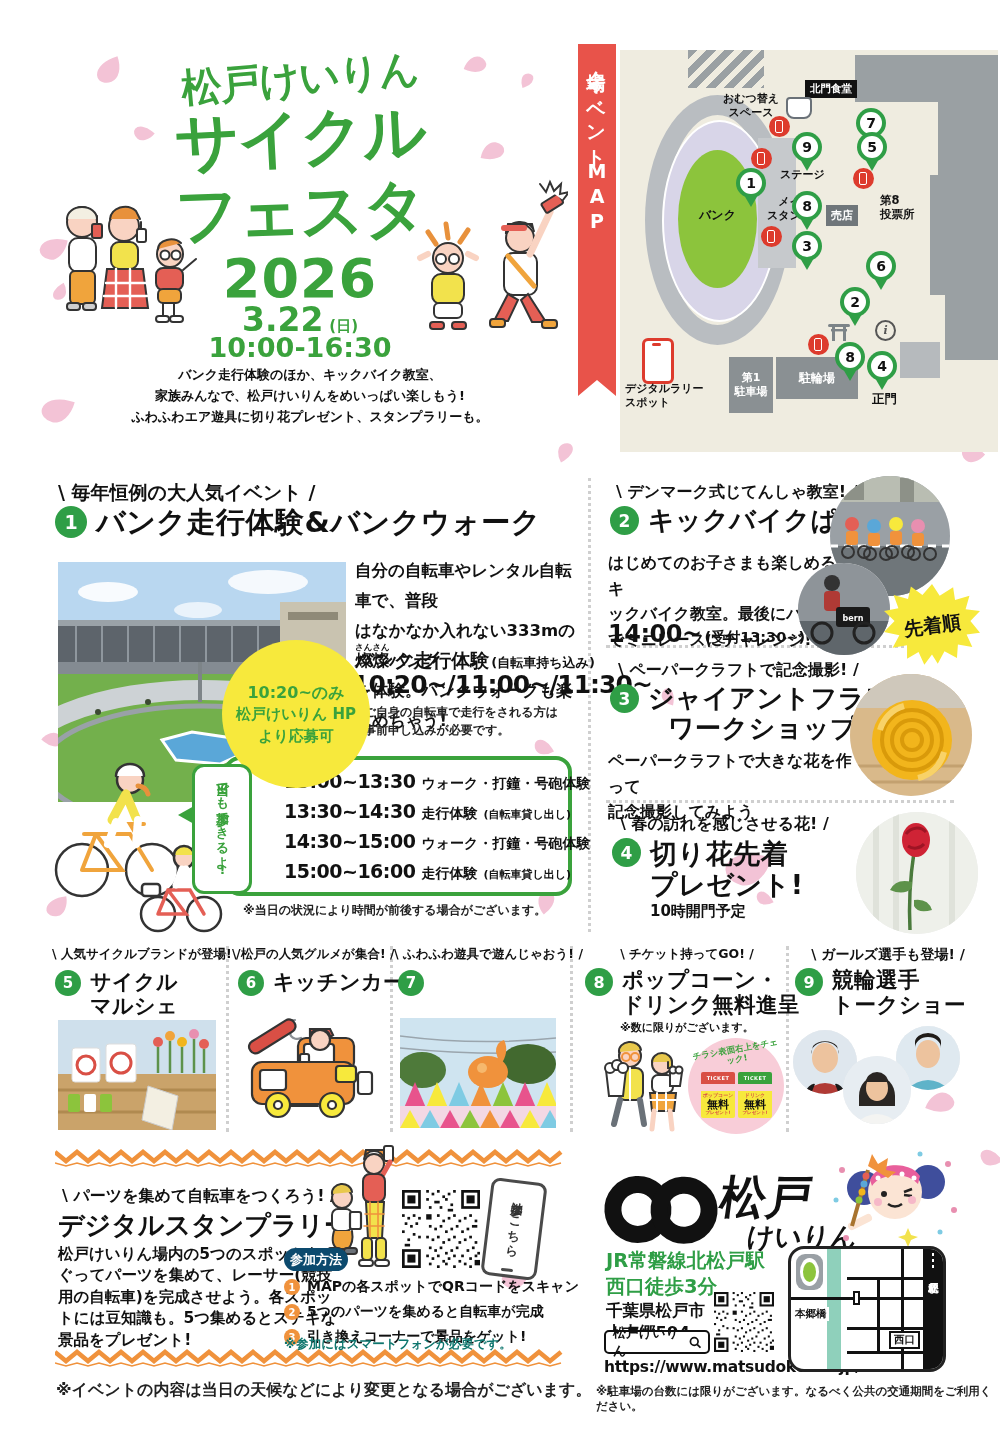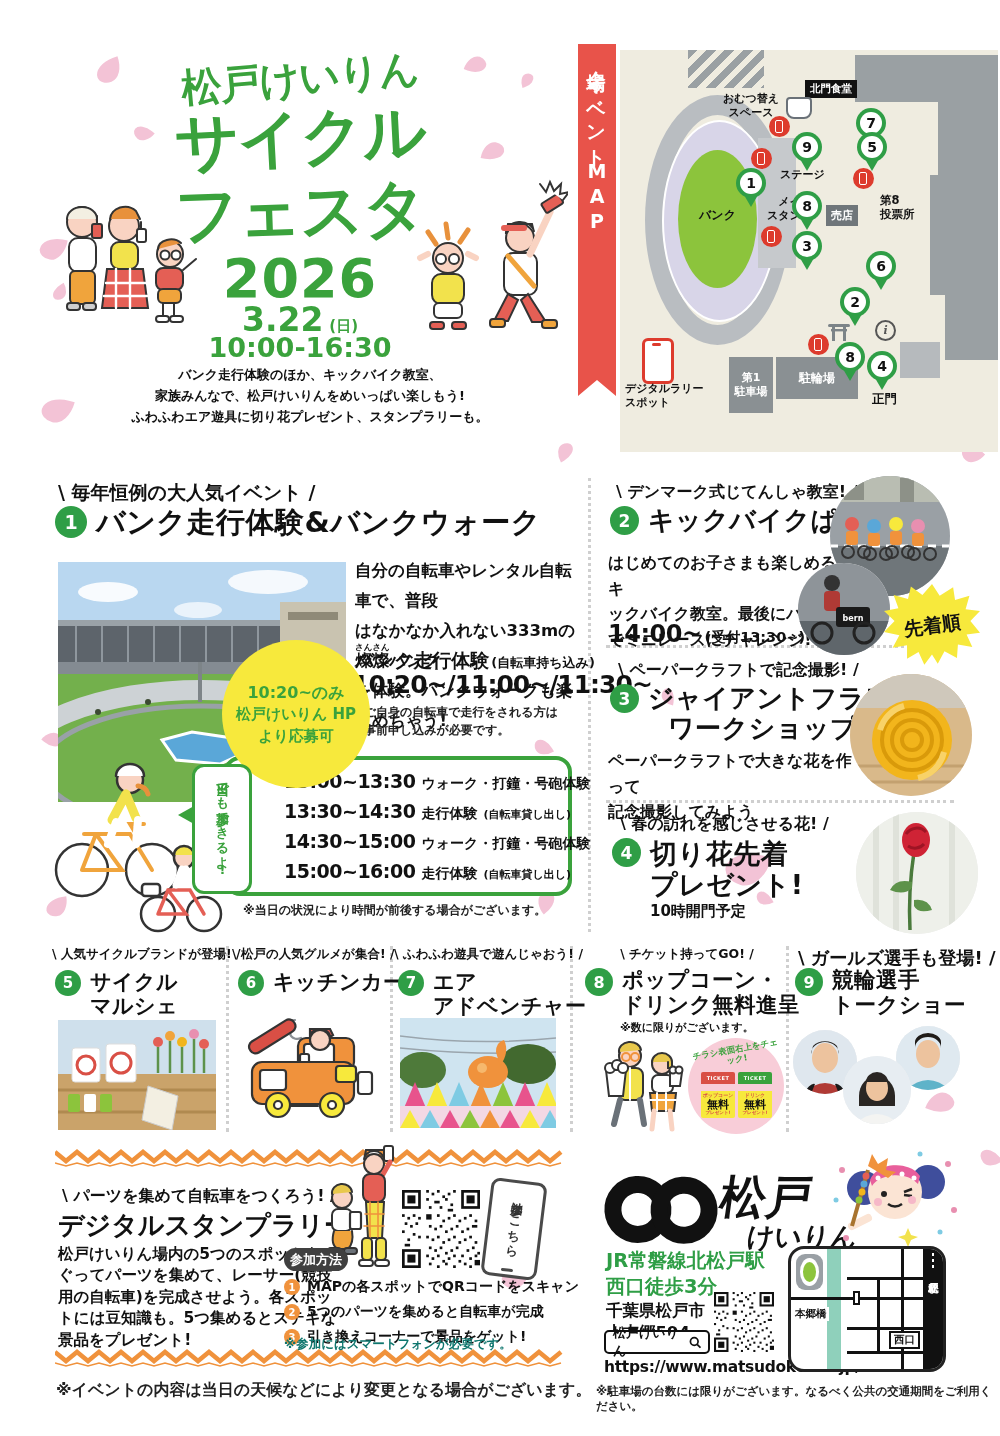--- a/index.html
+++ b/index.html
@@ -623,24 +623,20 @@
         <circle cx="38" cy="103" r="4" fill="#fff"></circle>
       <circle cx="92" cy="103" r="12" fill="#f7e93c"></circle>
         <circle cx="92" cy="103" r="4" fill="#fff"></circle>
       <path d="M50,104 h28"></path>
     </g>
   </svg>
 
   <div class="tag" style="left:394px;top:946px;width:170px;text-align:center;font-size:12.5px">\ ふわふわ遊具で遊んじゃおう! /</div>
   <div class="headrow" style="left:398px;top:970px">
     <div class="numb" style="width:26px;height:26px;font-size:15px">7</div>
-    <div class="ttl" style="font-size:21px">
-      <div>エア</div>
-      <div>アドベンチャー</div>
-    </div>
   </div>
   <div class="abs" style="left:400px;top:1018px;width:156px;height:110px;overflow:hidden">
     <svg width="156" height="110" viewBox="0 0 156 110">
         <rect width="156" height="110" fill="#cfe4f0"></rect>
       <path d="M0,18 q78,10 156,2 M0,30 q78,8 156,4" stroke="#9aa5ad" stroke-width="1.5" fill="none"></path>
       <ellipse cx="22" cy="52" rx="24" ry="18" fill="#4e7a3a"></ellipse>
         <ellipse cx="128" cy="46" rx="28" ry="20" fill="#42692f"></ellipse>
       <ellipse cx="88" cy="54" rx="20" ry="16" fill="#f0923c"></ellipse>
       <path d="M100,48 q10,-14 4,-26 q-8,2 -8,12" fill="#f0923c"></path>
       <circle cx="82" cy="50" r="5" fill="#f6b86d"></circle>
@@ -715,21 +711,21 @@
         <div class="th" style="background:#3aa23c">TICKET</div>
         <div class="tb">
             <span class="s1">ドリンク</span>
             <span class="s2">無料</span>
             <span class="s3">プレゼント!</span>
           </div>
       </div>
     </div>
   </div>
 
-  <div class="tag" style="left:798px;top:946px;width:180px;text-align:left;font-size:18px">\ ガールズ選手も登場! /</div>
+  <div class="tag" style="left:798px;top:946px;width:180px;text-align:center;font-size:14px">\ ガールズ選手も登場! /</div>
   <div class="headrow" style="left:795px;top:968px">
     <div class="numb" style="width:28px;height:28px;font-size:16px">9</div>
     <div class="ttl" style="font-size:21.5px">
       <div>競輪選手</div>
       <div>トークショー</div>
     </div>
   </div>
   <div class="circle-photo" style="left:793px;top:1030px;width:64px;height:64px">
     <svg width="64" height="64" viewBox="0 0 64 64">
         <rect width="64" height="64" fill="#dfe7ee"></rect>
@@ -799,21 +795,21 @@
 
   <svg class="abs" style="left:402px;top:1190px" width="78" height="78">
       <use href="#qr" width="78" height="78"></use>
     </svg>
 
   <div class="abs" style="left:486px;top:1180px;width:50px;height:92px;border:3.5px solid #4a4a4a;border-radius:9px;background:#fff;transform:rotate(7deg);display:flex;justify-content:center">
     <div class="vtext" style="font-size:12.5px;font-weight:900;color:#333;padding-top:10px">参加はこちら</div>
     <div class="abs" style="left:17px;bottom:3px;width:12px;height:3px;background:#4a4a4a;border-radius:2px"></div>
   </div>
 
-  <div class="abs" style="left:284px;top:1248px;width:64px;height:23px;background:#404040;border-radius:12px;color:#fff;font-size:13px;font-weight:900;display:flex;align-items:center;justify-content:center">参加方法</div>
+  <div class="abs" style="left:284px;top:1248px;width:64px;height:23px;background:#0c4a6e;border-radius:12px;color:#fff;font-size:13px;font-weight:900;display:flex;align-items:center;justify-content:center">参加方法</div>
   <div class="abs" style="left:284px;top:1278px;display:flex;flex-direction:column;gap:7px">
     <div class="step">
       <span class="stepnum">1</span>
         <span style="font-size:14px;font-weight:900">MAPの各スポットでQRコードをスキャン</span>
     </div>
     <div class="step">
       <span class="stepnum">2</span>
         <span style="font-size:14px;font-weight:900">5つのパーツを集めると自転車が完成</span>
     </div>
     <div class="step">

